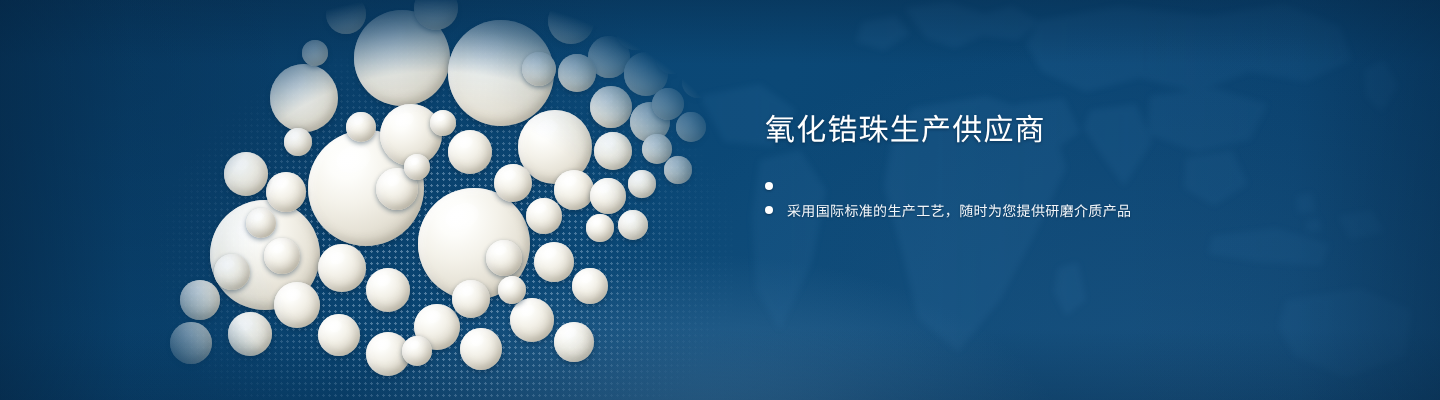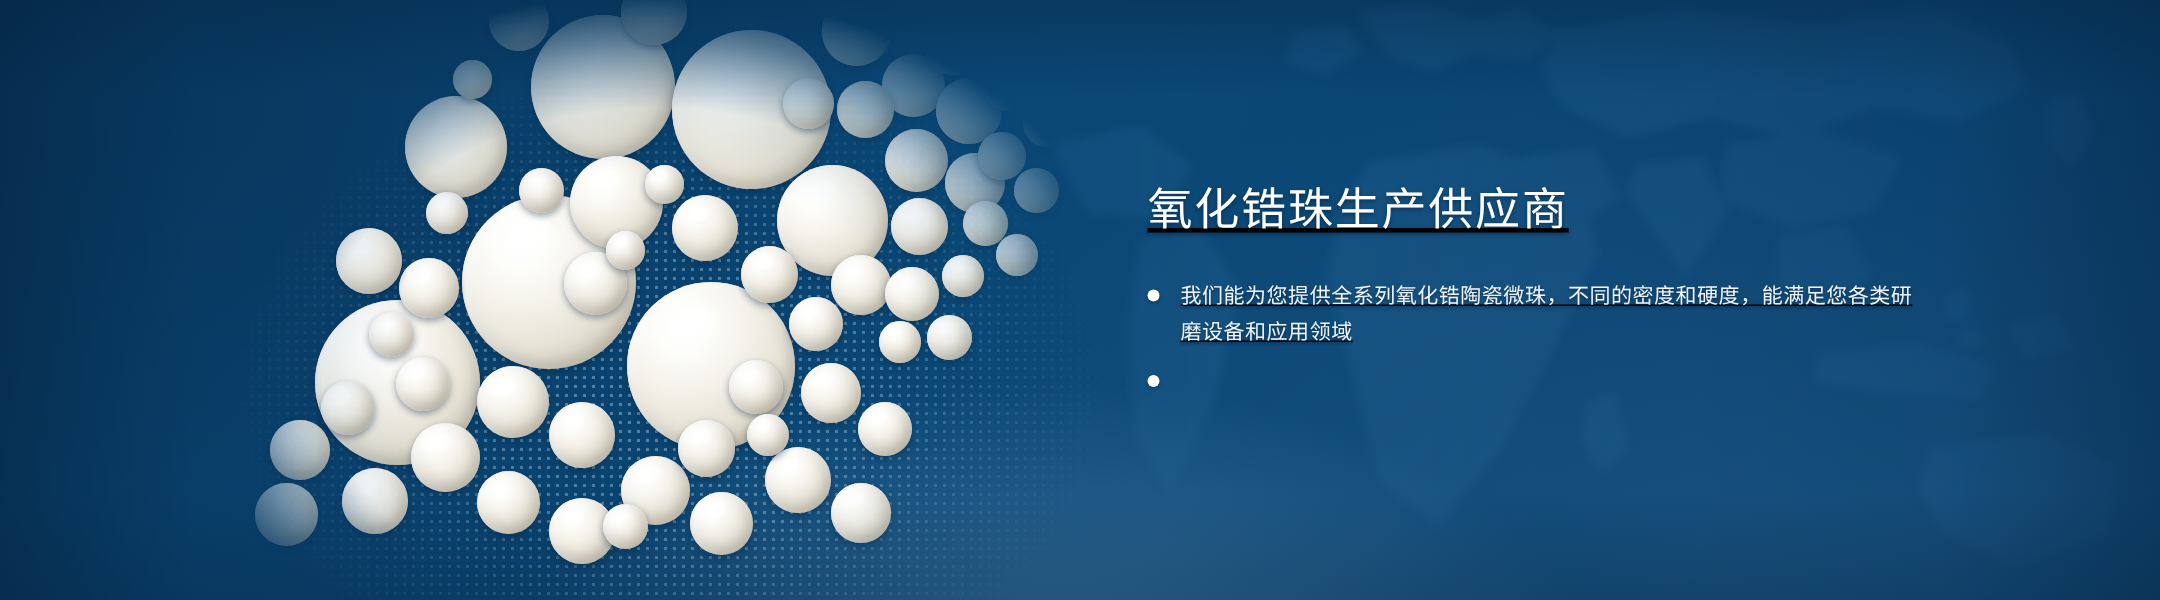--- a/index.html
+++ b/index.html
@@ -64,21 +64,21 @@
   .bead::after{
     content:""; position:absolute;
     left:24%; top:14%; width:30%; height:22%;
     border-radius:50%;
     background:radial-gradient(ellipse at 40% 40%, rgba(255,255,255,.97) 0%, rgba(255,255,255,.55) 45%, rgba(255,255,255,0) 100%);
     transform:rotate(-22deg);
   }
   .bead.sm::after{ left:26%; top:16%; width:32%; height:26%; }
 
   
-  .copy{ position:absolute; left:765px; top:123px; width:520px;text-decoration:underline; }
+  .copy{ position:absolute; left:765px; top:112px; width:520px; }
   .headline{
     font-size:30px; line-height:1.22; font-weight:400; color:#ffffff;
     letter-spacing:1.2px;
     text-shadow:0 1px 3px rgba(3,28,52,.55);
     white-space:nowrap;
   }
   .bullets{ list-style:none; margin-top:26px; }
   .bullet{
     position:relative; display:flex; align-items:flex-start;
     margin-bottom:9px;
@@ -230,21 +230,21 @@
       <span class="bead sm" style="left:380px;top:284px;width:28px;height:28px;"></span>
     </div>
   </div>
 
   <div class="copy">
     <h1 class="headline">氧化锆珠生产供应商</h1>
 
     <ul class="bullets">
       <li class="bullet">
         <span class="dot"></span>
-        <span class="btxt">我们能为您提供全系列氧化锆陶瓷微珠，不同的密度和硬度，能满足您各类研磨设备和应用领域</span>
       </li>
       <li class="bullet">
         <span class="dot"></span>
+        <span class="btxt">采用国际标准的生产工艺，随时为您提供研磨介质产品</span>
       </li>
     </ul>
   </div>
 
 </div>
 
 </body></html>

